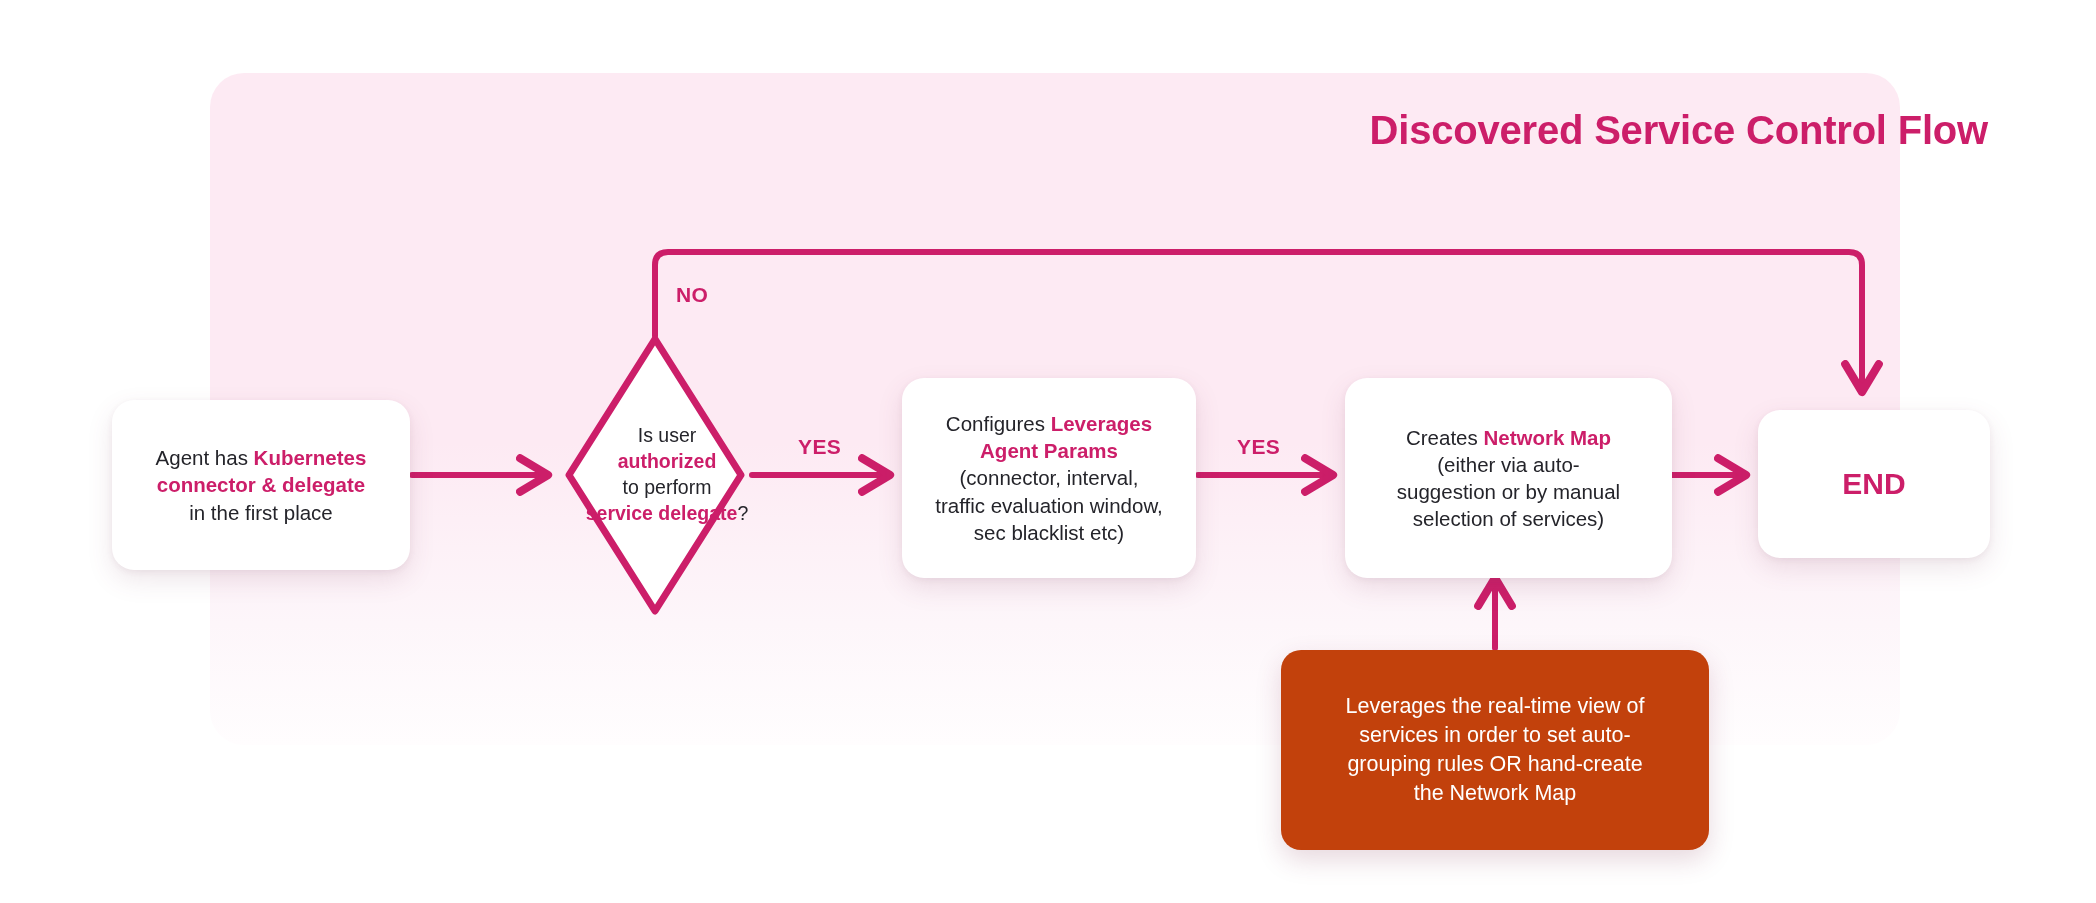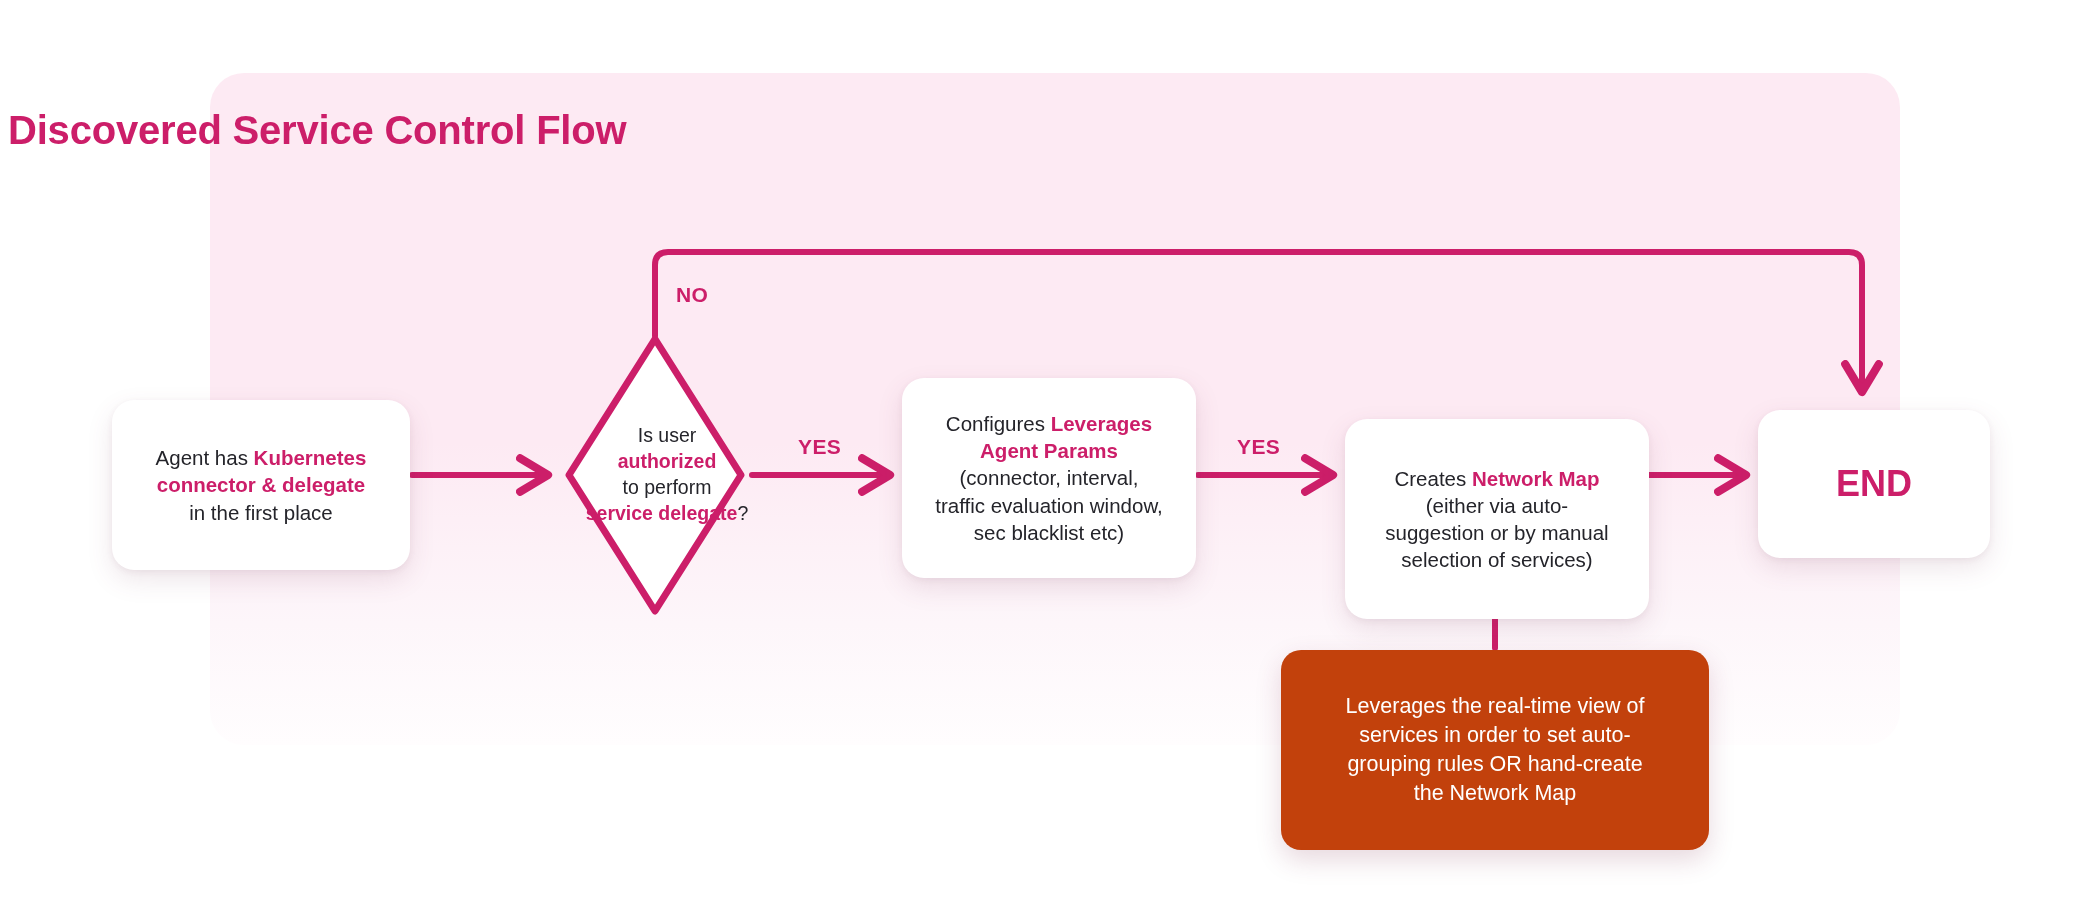--- a/index.html
+++ b/index.html
@@ -31,21 +31,21 @@
     border-radius: 34px;
     background: linear-gradient(180deg, #fdeaf3 0%, #fdeaf3 55%, #fdf6fa 82%, #fffdfe 100%);
   }
 
   
   .title {
     position: absolute;
     left: 0;
     top: 108px;
     width: 1988px;
-    text-align: left;
+    text-align: right;
     color: #CC1E69;
     font-size: 40px;
     font-weight: bold;
     letter-spacing: -0.2px;
   }
   .title .tx { padding-left: 8px; }
 
   
   .wires {
     position: absolute;
@@ -71,24 +71,24 @@
     box-sizing: border-box;
     padding: 10px 16px;
   }
   .node .hl {
     color: #CC1E69;
     font-weight: bold;
   }
 
   #node-user    { left: 112px;  top: 400px; width: 298px; height: 170px; }
   #node-params  { left: 902px;  top: 378px; width: 294px; height: 200px; }
-  #node-netmap  { left: 1345px; top: 378px; width: 304px; height: 200px; margin-top: 41px; }
+  #node-netmap  { left: 1345px; top: 378px; width: 327px; height: 200px; }
   #node-end     {
     left: 1758px; top: 410px; width: 232px; height: 148px;
-    color: #CC1E69; font-size: 36px; font-weight: bold;
+    color: #CC1E69; font-size: 30px; font-weight: bold;
   }
 
   
   .diamond-wrap {
     position: absolute;
     left: 560px;
     top: 330px;
     width: 190px;
     height: 290px;
   }

